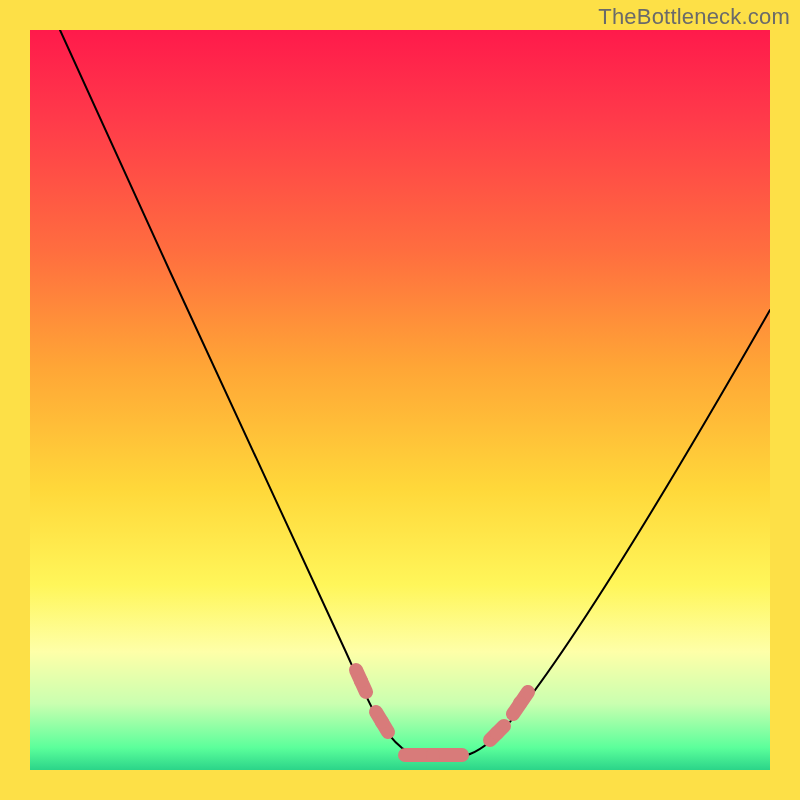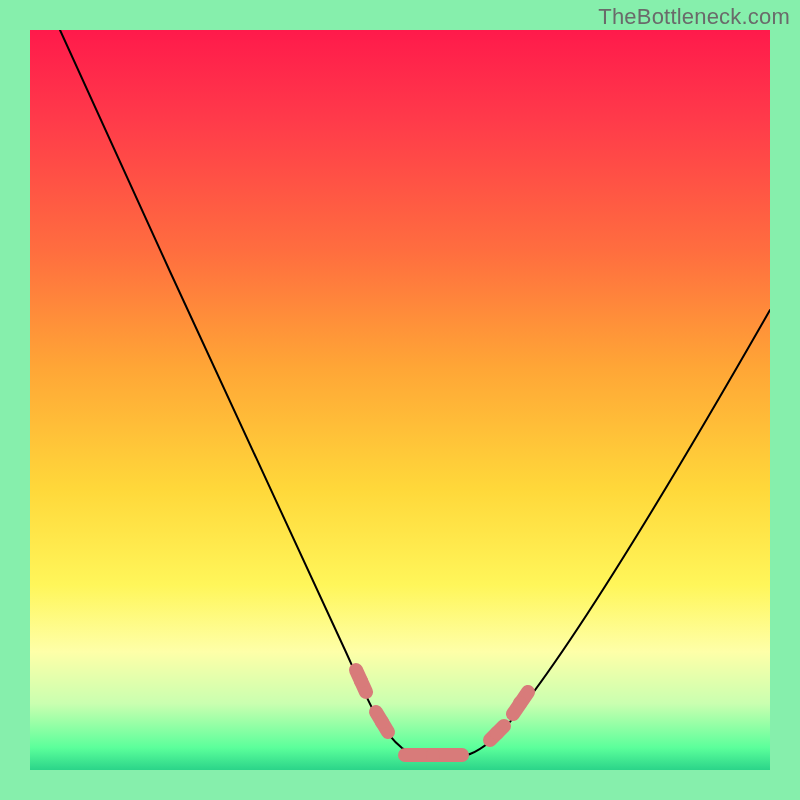--- a/index.html
+++ b/index.html
@@ -10,21 +10,21 @@
     background: #000;
     overflow: hidden;
     font-family: Arial, Helvetica, sans-serif;
   }
   .frame {
     position: absolute;
     top: 0;
     left: 0;
     width: 800px;
     height: 800px;
-    background: #86efac;
+    background: #fde047;
   }
   .plot {
     position: absolute;
     top: 30px;
     left: 30px;
     width: 740px;
     height: 740px;
     background: linear-gradient(
       to bottom,
       #ff1a4b 0%,

